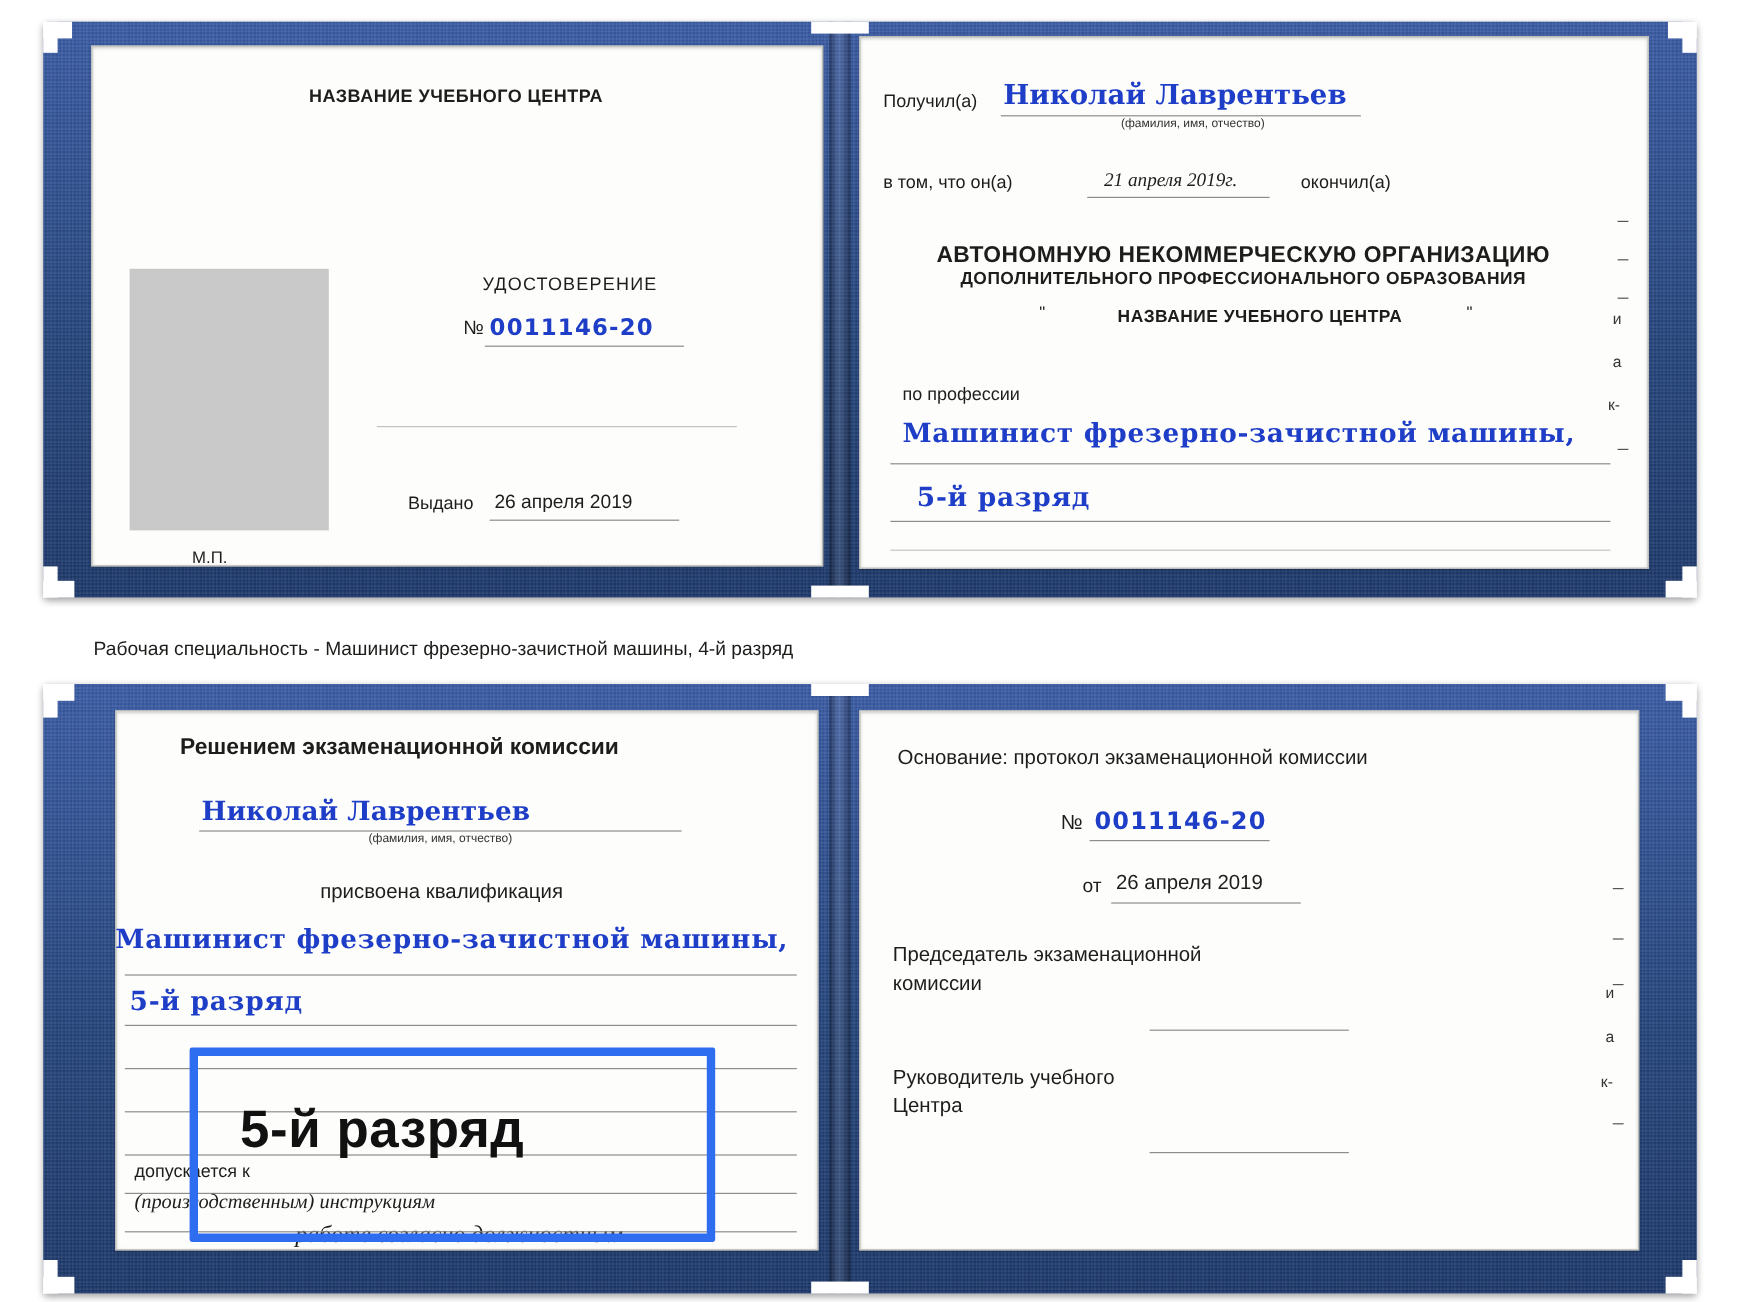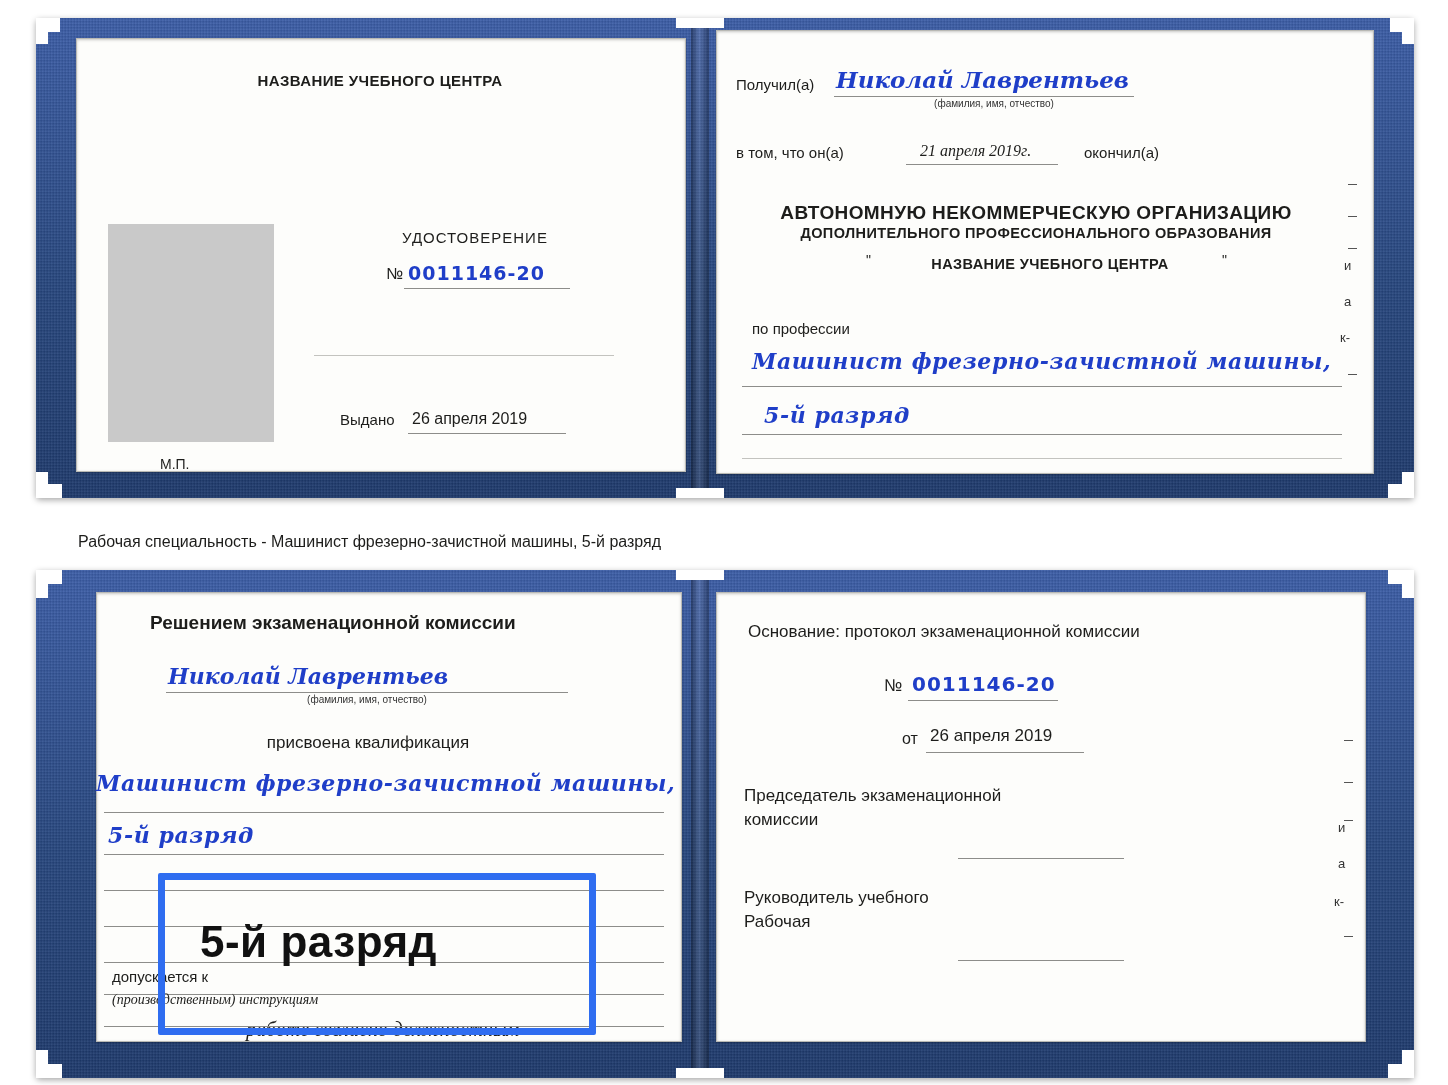--- a/index.html
+++ b/index.html
@@ -71,21 +71,20 @@
     font-weight: bold;
     letter-spacing: 0.4px;
   }
   .lbl { font-size: 15px; }
   .small { font-size: 10px; color: #333; }
 
   
   .ink {
     color: #1f3ec8;
     font-family: "DejaVu Serif", serif;
-    font-style: italic;
     font-weight: bold;
   }
   .ink-num {
     color: #1f3ec8;
     font-family: "DejaVu Sans", sans-serif;
     font-weight: bold;
     letter-spacing: 1px;
   }
   .typed-it {
     color: #1d1d1b;
@@ -212,21 +211,21 @@
 <div class="rule rule-light" style="left:742px;top:458px;width:600px;"></div>
 
 <div class="edge-dash" style="left:1348px;top:184px;"></div>
 <div class="edge-dash" style="left:1348px;top:216px;"></div>
 <div class="edge-dash" style="left:1348px;top:248px;"></div>
 <div class="edge-glyph" style="left:1344px;top:258px;">и</div>
 <div class="edge-glyph" style="left:1344px;top:294px;">а</div>
 <div class="edge-glyph" style="left:1340px;top:330px;">к-</div>
 <div class="edge-dash" style="left:1348px;top:374px;"></div>
 
-<div class="caption">Рабочая специальность - Машинист фрезерно-зачистной машины, 5-й разряд</div>
+<div class="caption">Рабочая специальность - Машинист фрезерно-зачистной машины, 4-й разряд</div>
 
 <div class="book book-bottom">
   <div class="spine" style="left:655px;"></div>
   <div class="notch" style="left:0;top:0;width:26px;height:14px;"></div>
   <div class="notch" style="left:0;top:0;width:12px;height:28px;"></div>
   <div class="notch" style="right:0;top:0;width:26px;height:14px;"></div>
   <div class="notch" style="right:0;top:0;width:12px;height:28px;"></div>
   <div class="notch" style="left:0;bottom:0;width:26px;height:14px;"></div>
   <div class="notch" style="left:0;bottom:0;width:12px;height:28px;"></div>
   <div class="notch" style="right:0;bottom:0;width:26px;height:14px;"></div>
@@ -250,21 +249,21 @@
 
 <div class="t ink" style="left:108px;top:822px;font-size:22px;letter-spacing:0.6px;">5-й разряд</div>
 <div class="rule" style="left:104px;top:854px;width:560px;"></div>
 <div class="rule" style="left:104px;top:890px;width:560px;"></div>
 <div class="rule" style="left:104px;top:926px;width:560px;"></div>
 <div class="rule" style="left:104px;top:962px;width:560px;"></div>
 
 <div class="t" style="left:112px;top:968px;font-size:15px;">допускается к</div>
 <div class="t typed-it" style="left:246px;top:1018px;font-size:20px;">работе согласно должностным</div>
 <div class="rule" style="left:104px;top:994px;width:560px;"></div>
-<div class="t typed-it" style="left:112px;top:992px;font-size:14px;">(производственным) инструкциям</div>
+<div class="t typed-it" style="left:112px;top:992px;font-size:17px;">(производственным) инструкциям</div>
 <div class="rule" style="left:104px;top:1026px;width:560px;"></div>
 
 <div class="highlight-box" style="left:158px;top:873px;width:424px;height:148px;"></div>
 <div class="highlight-text" style="left:200px;top:917px;">5-й разряд</div>
 
 <div class="page page-br"></div>
 
 <div class="t" style="left:748px;top:622px;font-size:17px;">Основание:  протокол  экзаменационной  комиссии</div>
 
 <div class="t" style="left:884px;top:676px;font-size:17px;">№</div>
@@ -273,21 +272,21 @@
 
 <div class="t" style="left:902px;top:730px;font-size:16px;">от</div>
 <div class="t" style="left:930px;top:726px;font-size:17px;">26 апреля 2019</div>
 <div class="rule" style="left:926px;top:752px;width:158px;"></div>
 
 <div class="t" style="left:744px;top:786px;font-size:17px;text-align:center;">Председатель экзаменационной</div>
 <div class="t" style="left:744px;top:810px;font-size:17px;">комиссии</div>
 <div class="rule" style="left:958px;top:858px;width:166px;"></div>
 
 <div class="t" style="left:744px;top:888px;font-size:17px;">Руководитель учебного</div>
-<div class="t" style="left:744px;top:912px;font-size:17px;">Рабочая</div>
+<div class="t" style="left:744px;top:912px;font-size:17px;">Центра</div>
 <div class="rule" style="left:958px;top:960px;width:166px;"></div>
 
 <div class="edge-dash" style="left:1344px;top:740px;"></div>
 <div class="edge-dash" style="left:1344px;top:782px;"></div>
 <div class="edge-dash" style="left:1344px;top:820px;"></div>
 <div class="edge-glyph" style="left:1338px;top:820px;">и</div>
 <div class="edge-glyph" style="left:1338px;top:856px;">а</div>
 <div class="edge-glyph" style="left:1334px;top:894px;">к-</div>
 <div class="edge-dash" style="left:1344px;top:936px;"></div>
 

